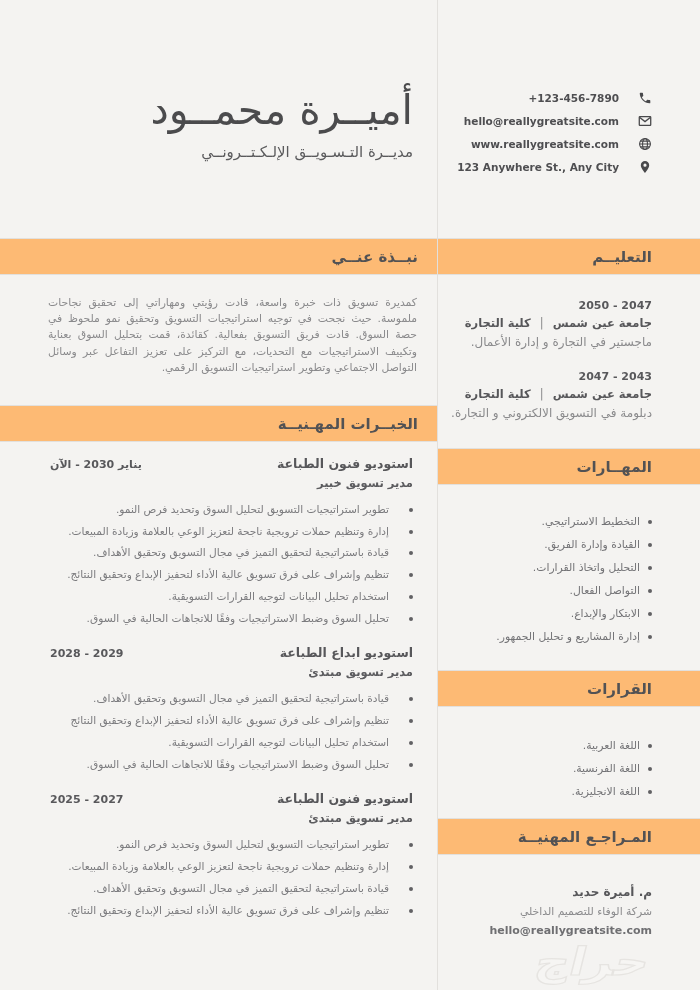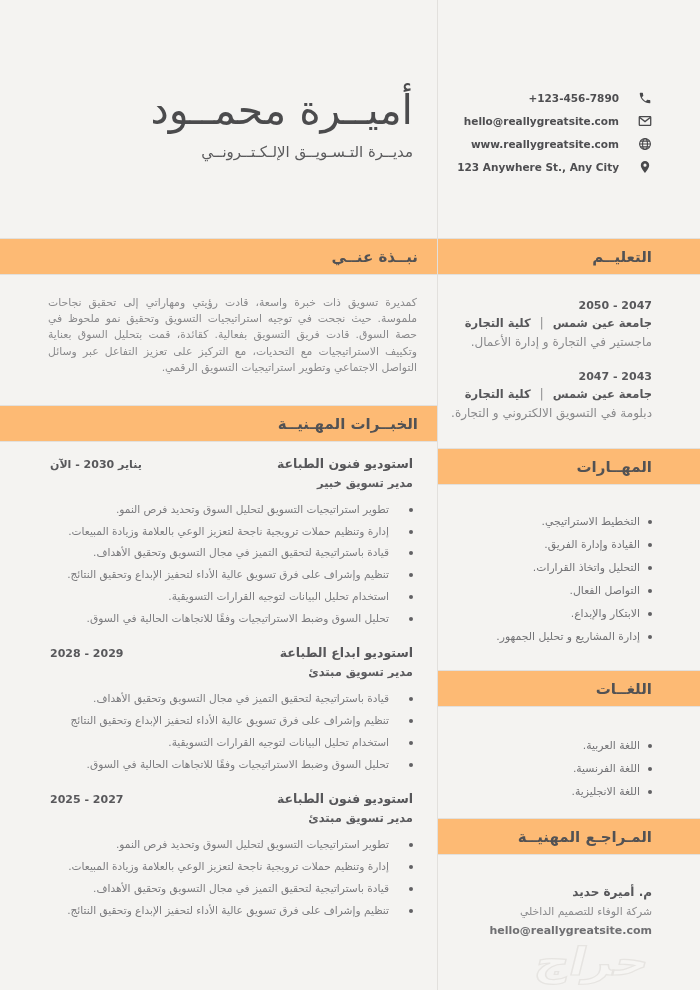--- a/index.html
+++ b/index.html
@@ -168,21 +168,21 @@
           <span class="dot"></span>
           <span>الابتكار والإبداع.</span>
         </li>
         <li>
           <span class="dot"></span>
           <span>إدارة المشاريع و تحليل الجمهور.</span>
         </li>
       </ul>
 
     <div class="band">
-      <h2>اللغــات</h2>
+      <h2>القرارات</h2>
     </div>
     <ul class="side-list lang-body" id="lang-list">
         <li>
           <span class="dot"></span>
           <span>اللغة العربية.</span>
         </li>
         <li>
           <span class="dot"></span>
           <span>اللغة الفرنسية.</span>
         </li>

